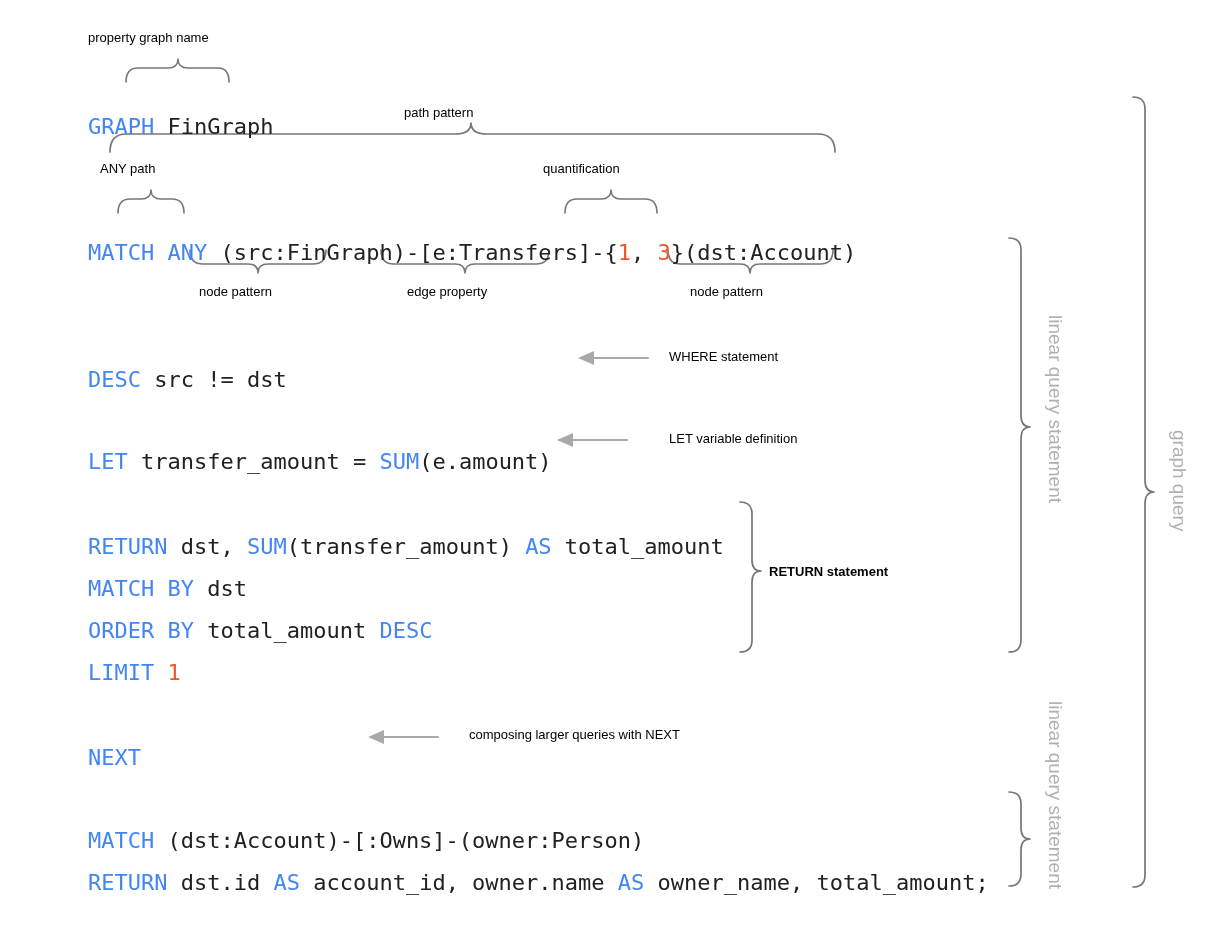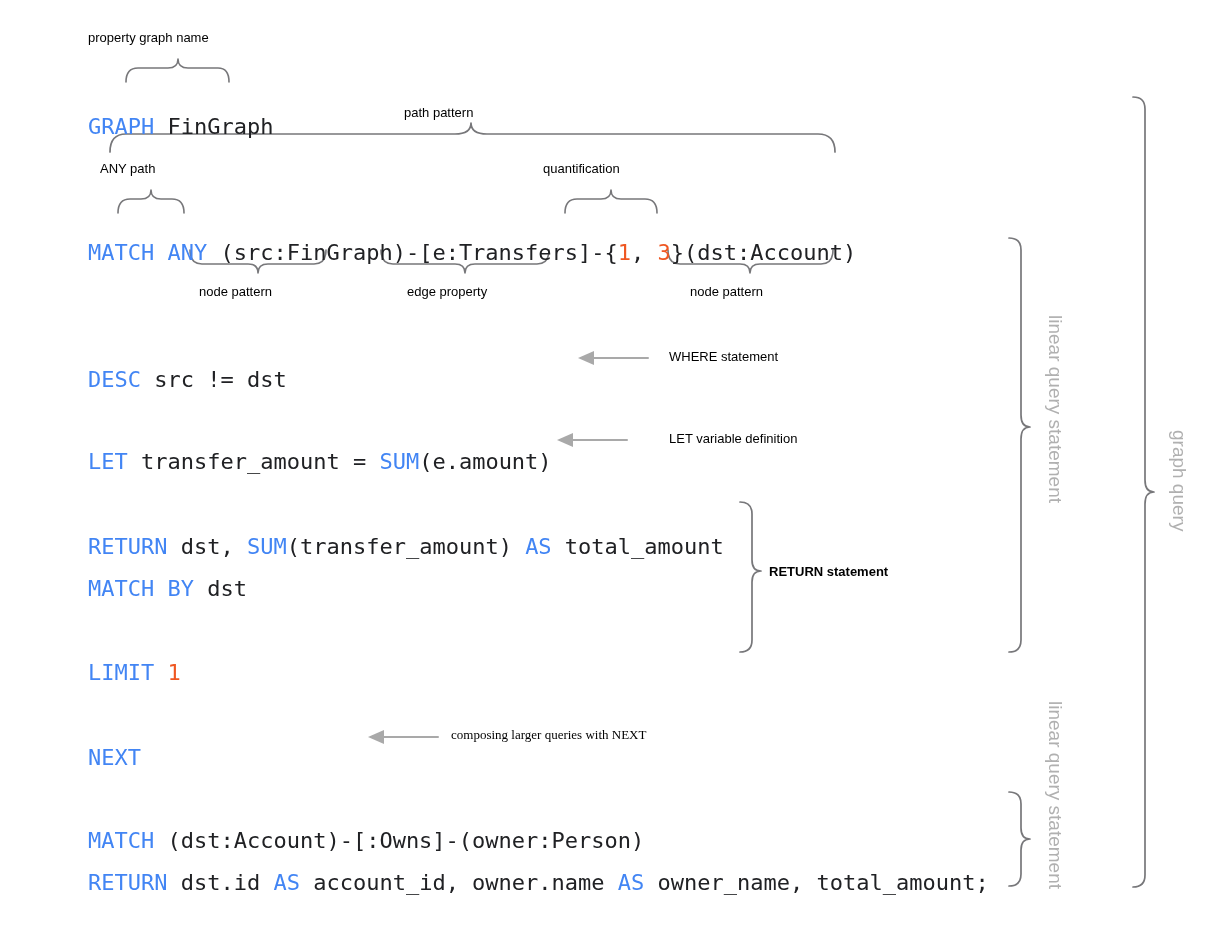--- a/index.html
+++ b/index.html
@@ -147,20 +147,23 @@
   </div>
 
   <div class="code" style="left:35px; top:514px;">
     <span class="kw">RETURN</span><span class="id"> dst, </span><span class="kw">SUM</span><span class="id">(transfer_amount) </span><span class="kw">AS</span><span class="id"> total_amount</span>
   </div>
 
   <div class="code" style="left:35px; top:556px;">
     <span class="kw">MATCH BY</span><span class="id"> dst</span>
   </div>
 
+  <div class="code" style="left:35px; top:598px;">
+    <span class="kw">ORDER BY</span><span class="id"> total_amount </span><span class="kw">DESC</span>
+  </div>
 
   <div class="code" style="left:35px; top:640px;">
     <span class="kw">LIMIT</span><span class="id"> </span><span class="num">1</span>
   </div>
 
   <div class="code" style="left:35px; top:725px;">
     <span class="kw">NEXT</span>
   </div>
 
   <div class="code" style="left:35px; top:808px;">
@@ -176,19 +179,19 @@
   <div class="lbl" style="left:100px; top:162px;">ANY path</div>
   <div class="lbl" style="left:543px; top:162px;">quantification</div>
 
   <div class="lbl" style="left:199px; top:285px;">node pattern</div>
   <div class="lbl" style="left:407px; top:285px;">edge property</div>
   <div class="lbl" style="left:690px; top:285px;">node pattern</div>
 
   <div class="lbl" style="left:669px; top:350px;">WHERE statement</div>
   <div class="lbl" style="left:669px; top:432px;">LET variable definition</div>
   <div class="lbl" style="left:769px; top:565px;font-weight:bold;">RETURN statement</div>
-  <div class="lbl" style="left:451px; top:728px;font-family:Liberation Serif, serif;">composing larger queries with NEXT</div>
+  <div class="lbl" style="left:469px; top:728px;">composing larger queries with NEXT</div>
 
   <div class="vlbl" style="left:1065px; top:315px;">linear query statement</div>
   <div class="vlbl" style="left:1065px; top:701px;">linear query statement</div>
   <div class="vlbl" style="left:1189px; top:430px;">graph query</div>
 
 </div>
 
 </body></html>

